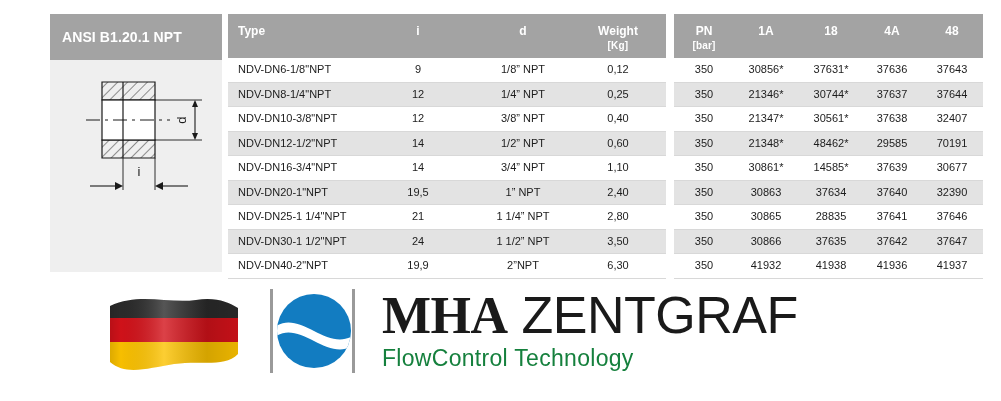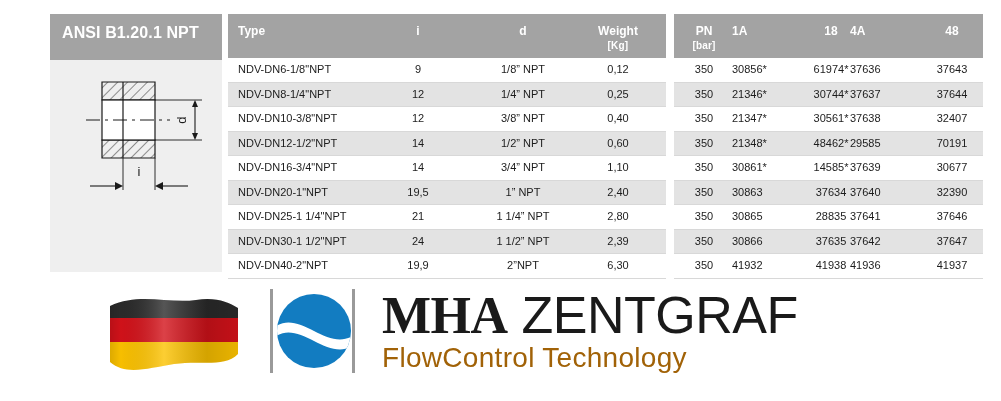--- a/index.html
+++ b/index.html
@@ -31,23 +31,23 @@
     top: 14px;
     width: 172px;
     height: 258px;
     background: #efefef;
   }
   #drawing-title {
     width: 100%;
     height: 46px;
     background: #a3a3a3;
     box-sizing: border-box;
-    padding: 11px 0 0 12px;
+    padding: 16px 0 0 12px;
     color: #ffffff;
-    font-size: 16px;
+    font-size: 14px;
     font-weight: bold;
     line-height: 15px;
     letter-spacing: 0.1px;
   }
   #drawing-title span { display: block; white-space: pre; }
   #drawing-figure {
     position: absolute;
     left: 0;
     top: 46px;
     width: 172px;
@@ -108,23 +108,23 @@
   }
 
   
   .c-type  { left: 10px;  text-align: left; }
   .c-i     { left: 150px; width: 80px; text-align: center; }
   .c-d     { left: 245px; width: 100px; text-align: center; }
   .c-w     { left: 355px; width: 70px;  text-align: center; }
 
   
   .c-pn  { left: 2px;   width: 56px; text-align: center; }
-  .c-a1  { left: 58px;  width: 68px; }
+  .c-a1  { left: 58px;  width: 68px; text-align: center; }
   .c-a2  { left: 126px; width: 62px; text-align: center; }
-  .c-a3  { left: 176px; width: 60px; }
+  .c-a3  { left: 188px; width: 60px; text-align: center; }
   .c-a4  { left: 248px; width: 60px; text-align: center; }
 
   
   #branding {
     position: absolute;
     left: 0;
     top: 285px;
     width: 1001px;
     height: 116px;
   }
@@ -160,23 +160,23 @@
   #logo-name {
     font-size: 52px;
     line-height: 56px;
     letter-spacing: -0.5px;
     color: #1a1a1a;
     white-space: nowrap;
   }
   #logo-name .b1 { font-weight: bold; font-family: Liberation Serif, serif; }
   #logo-name .b2 { font-weight: normal; }
   #logo-tag {
-    font-size: 28px;
+    font-size: 23px;
     line-height: 26px;
-    color: #a16207;
+    color: #15803d;
     letter-spacing: 0.3px;
     white-space: nowrap;
     margin-top: 1px;
   }
 </style>
 </head>
 <body>
 
 <div id="sheet">
 
@@ -276,21 +276,21 @@
           <div class="row">
             <div class="cell c-type">NDV-DN25-1 1/4"NPT</div>
             <div class="cell c-i">21</div>
             <div class="cell c-d">1 1/4” NPT</div>
             <div class="cell c-w">2,80</div>
           </div>
           <div class="row alt">
             <div class="cell c-type">NDV-DN30-1 1/2"NPT</div>
             <div class="cell c-i">24</div>
             <div class="cell c-d">1 1/2” NPT</div>
-            <div class="cell c-w">2,39</div>
+            <div class="cell c-w">3,50</div>
           </div>
           <div class="row">
             <div class="cell c-type">NDV-DN40-2"NPT</div>
             <div class="cell c-i">19,9</div>
             <div class="cell c-d">2”NPT</div>
             <div class="cell c-w">6,30</div>
           </div>
         </div>
     </div>
 
@@ -302,21 +302,21 @@
         </div>
         <div class="hc c-a1">1A</div>
         <div class="hc c-a2">18</div>
         <div class="hc c-a3">4A</div>
         <div class="hc c-a4">48</div>
       </div>
       <div class="rows" id="rows-codes">
           <div class="row">
             <div class="cell c-pn">350</div>
             <div class="cell c-a1">30856*</div>
-            <div class="cell c-a2">61974*</div>
+            <div class="cell c-a2">37631*</div>
             <div class="cell c-a3">37636</div>
             <div class="cell c-a4">37643</div>
           </div>
           <div class="row alt">
             <div class="cell c-pn">350</div>
             <div class="cell c-a1">21346*</div>
             <div class="cell c-a2">30744*</div>
             <div class="cell c-a3">37637</div>
             <div class="cell c-a4">37644</div>
           </div>

